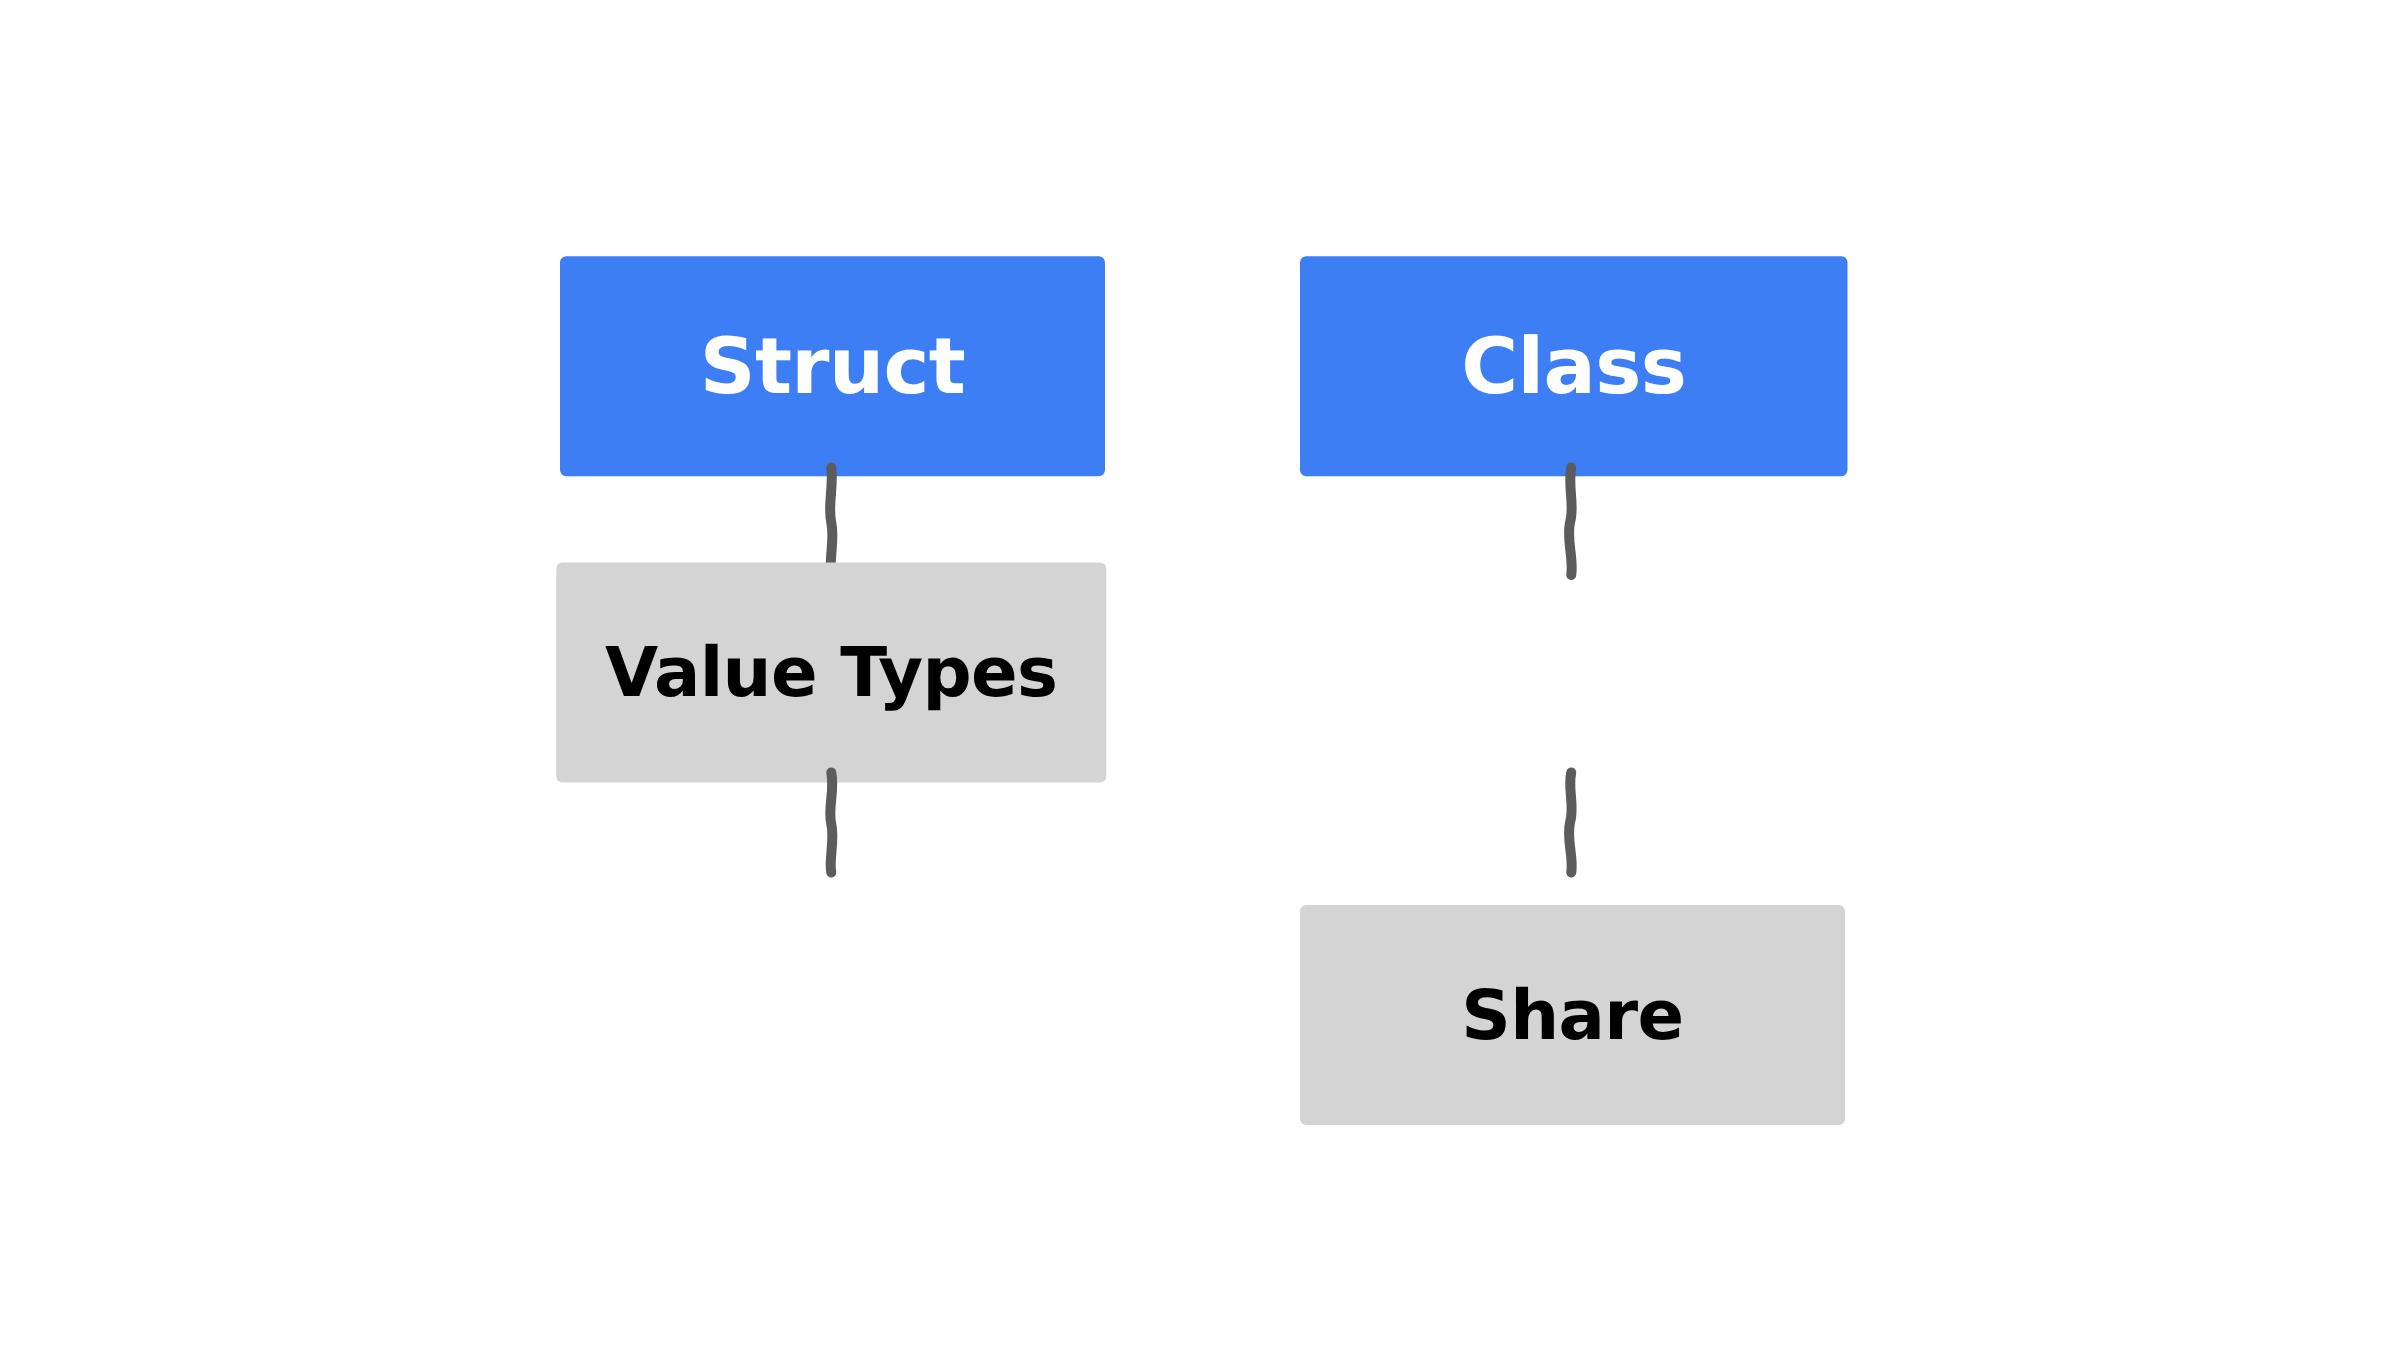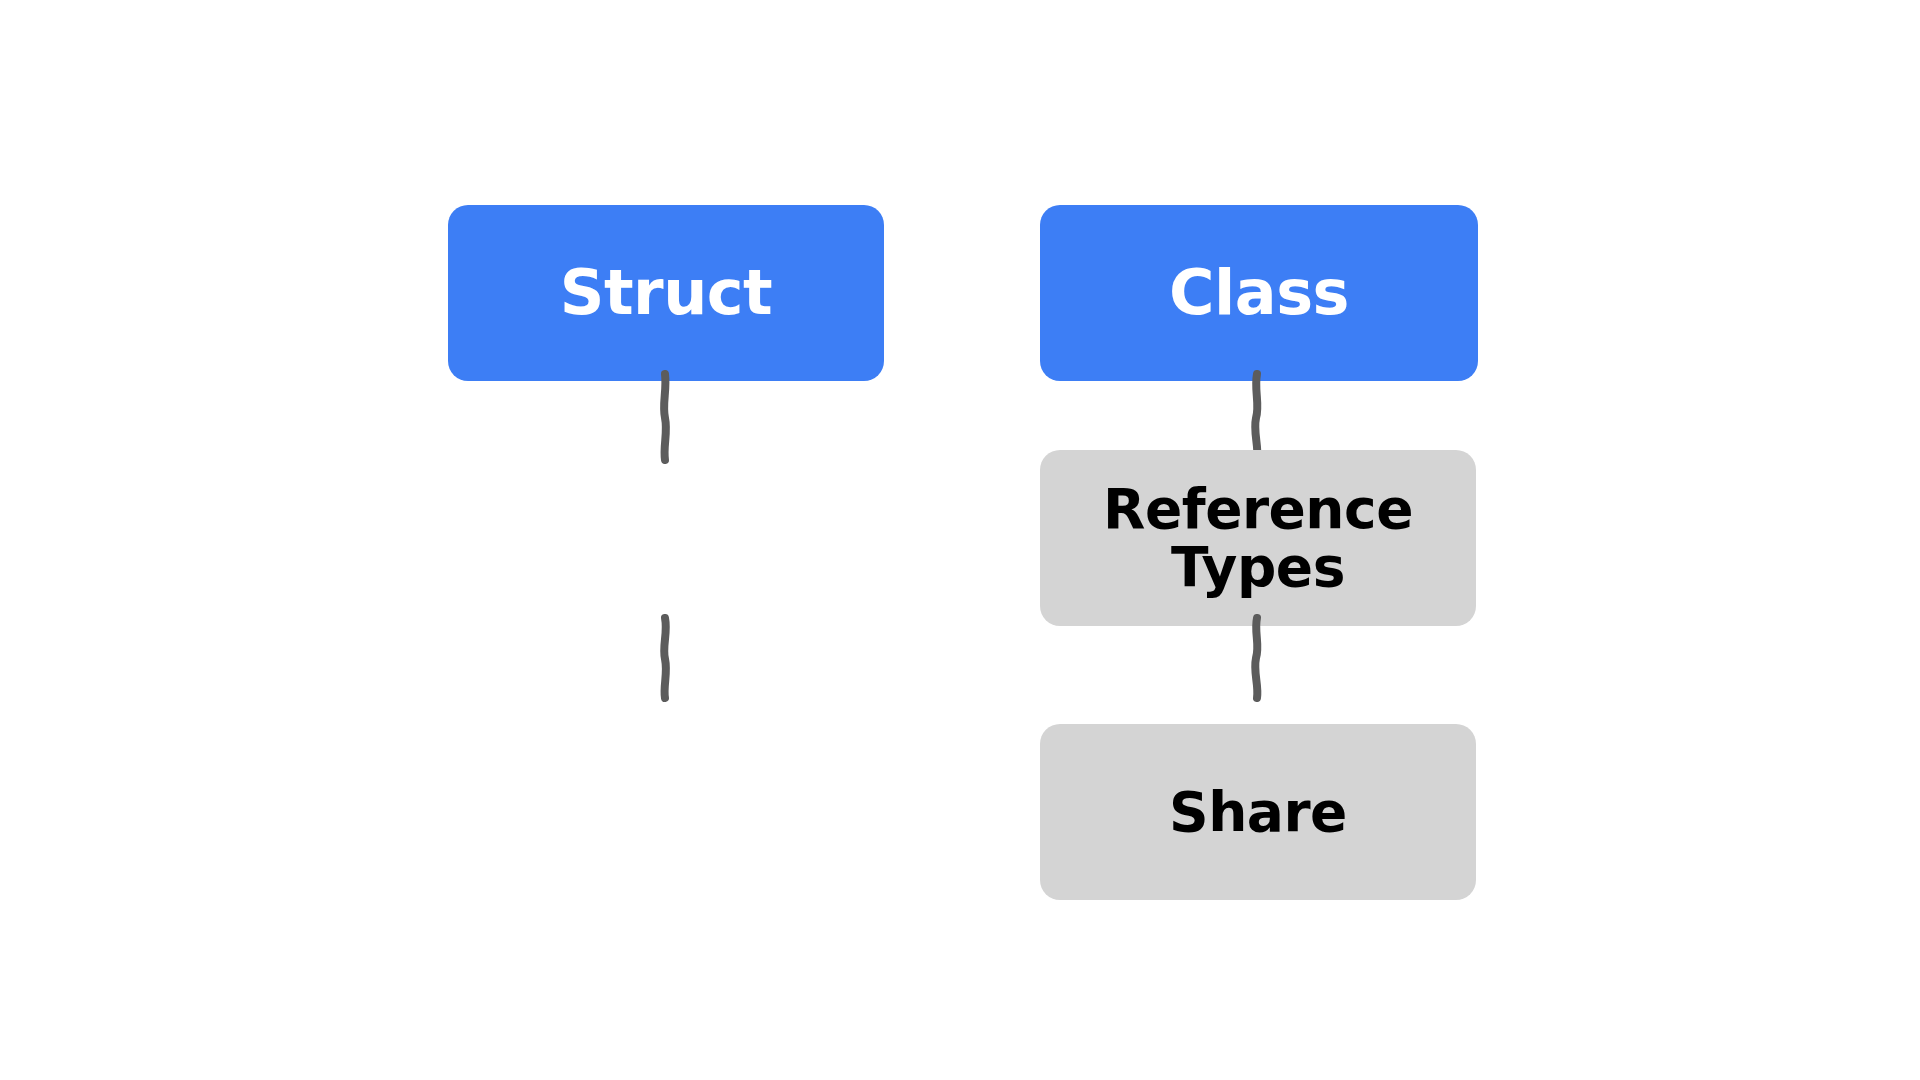--- a/index.html
+++ b/index.html
@@ -21,21 +21,21 @@
     background: #ffffff;
   }
 
   .node {
     position: absolute;
     display: flex;
     align-items: center;
     justify-content: center;
     text-align: center;
     box-sizing: border-box;
-    border-radius: 20px;
+    border-radius: 5px;
     padding: 22px 18px;
   }
 
   .node-label {
     font-family: "DejaVu Sans", sans-serif;
     font-weight: 700;
     letter-spacing: -0.5px;
     line-height: 1.06;
     white-space: pre-line;
   }
@@ -93,38 +93,37 @@
 <div id="canvas">
 
   <div class="node header" id="node-struct">
     <span class="node-label">Struct</span>
   </div>
 
   <svg class="connector" id="conn-struct-value" viewBox="0 0 50 86" preserveAspectRatio="none">
     <path d="M25,0 C27,16 22,30 25,44 C28,58 23,72 25,86"></path>
   </svg>
 
+  <div class="node body-node" id="node-value-types">
+    <span class="node-label">Value Types</span>
+  </div>
 
   <svg class="connector" id="conn-value-copy" viewBox="0 0 50 80" preserveAspectRatio="none">
     <path d="M25,0 C28,15 22,28 25,41 C28,55 23,68 25,80"></path>
   </svg>
 
 
   <div class="node header" id="node-class">
     <span class="node-label">Class</span>
   </div>
 
   <svg class="connector" id="conn-class-reference" viewBox="0 0 50 86" preserveAspectRatio="none">
     <path d="M25,0 C22,16 28,30 24,44 C21,58 27,72 25,86"></path>
   </svg>
 
-  <div class="node body-node" id="node-reference-types">
-    <span class="node-label">Reference
-Types</span>
-  </div>
 
   <svg class="connector" id="conn-reference-share" viewBox="0 0 50 80" preserveAspectRatio="none">
     <path d="M25,0 C22,14 28,27 24,40 C21,54 27,67 25,80"></path>
   </svg>
 
   <div class="node body-node" id="node-share">
     <span class="node-label">Share</span>
   </div>
 
 </div>

